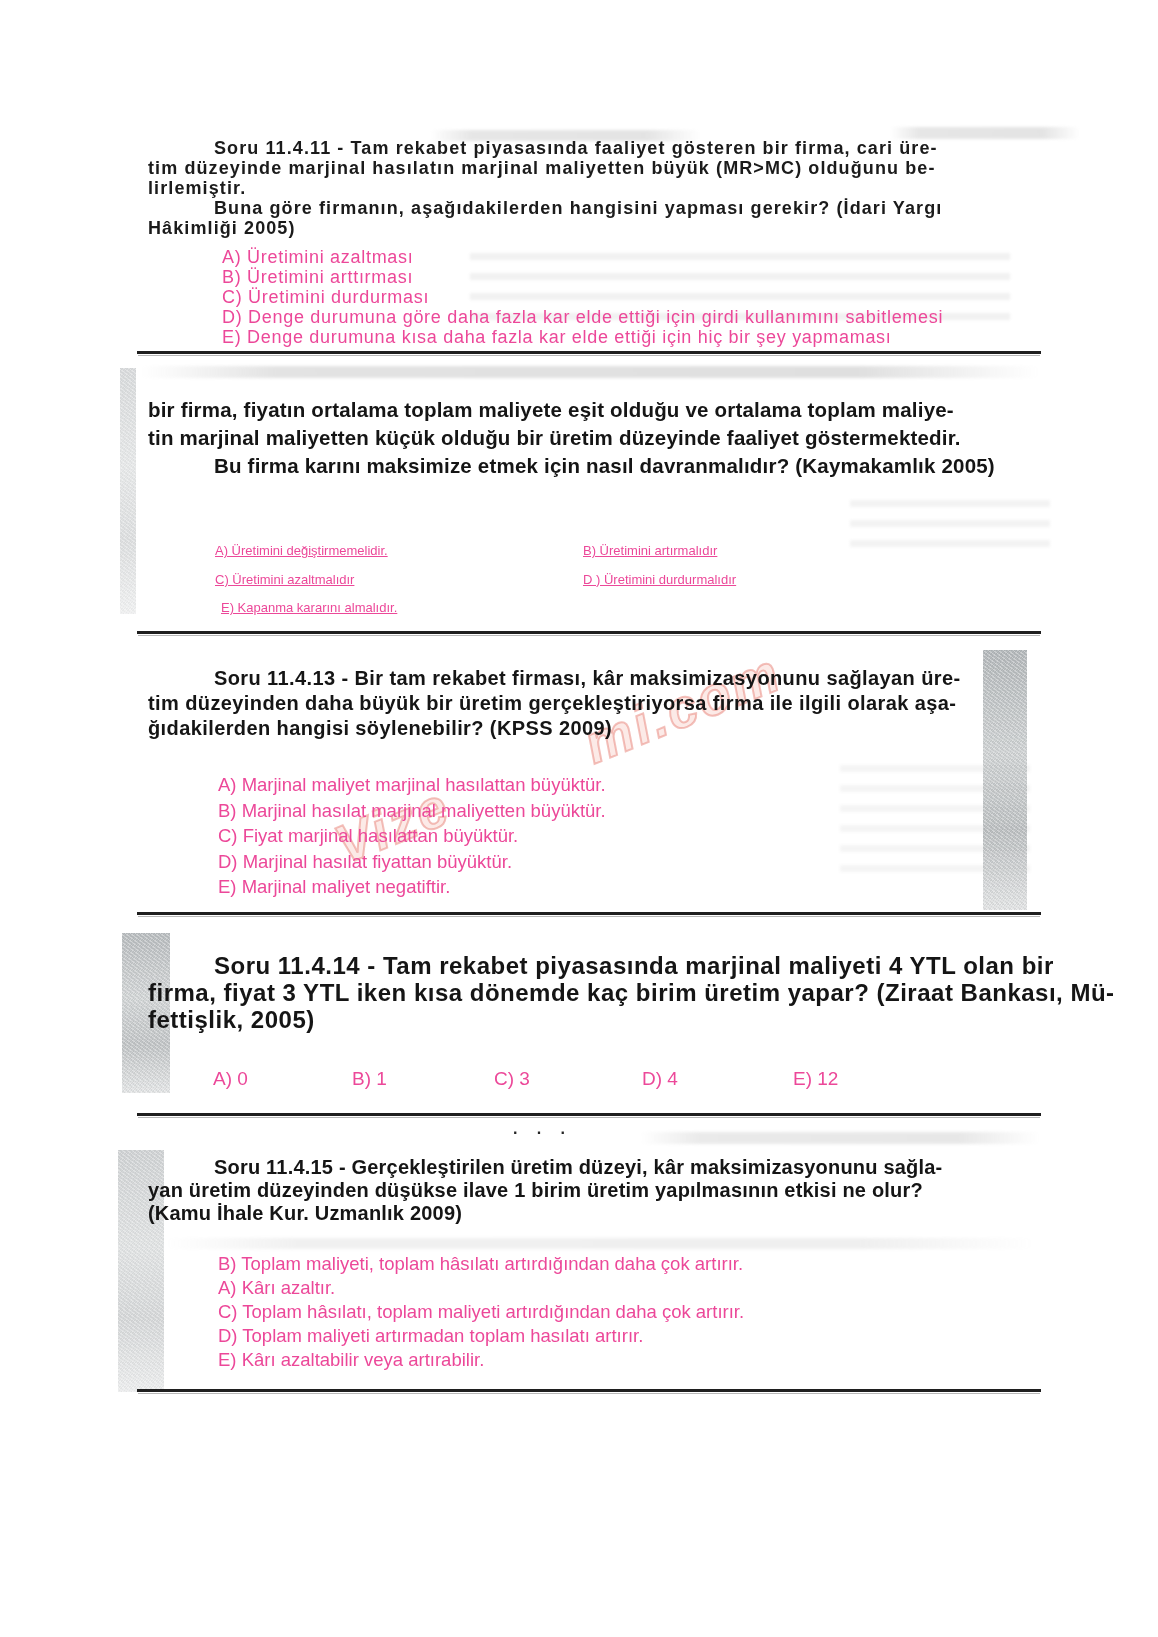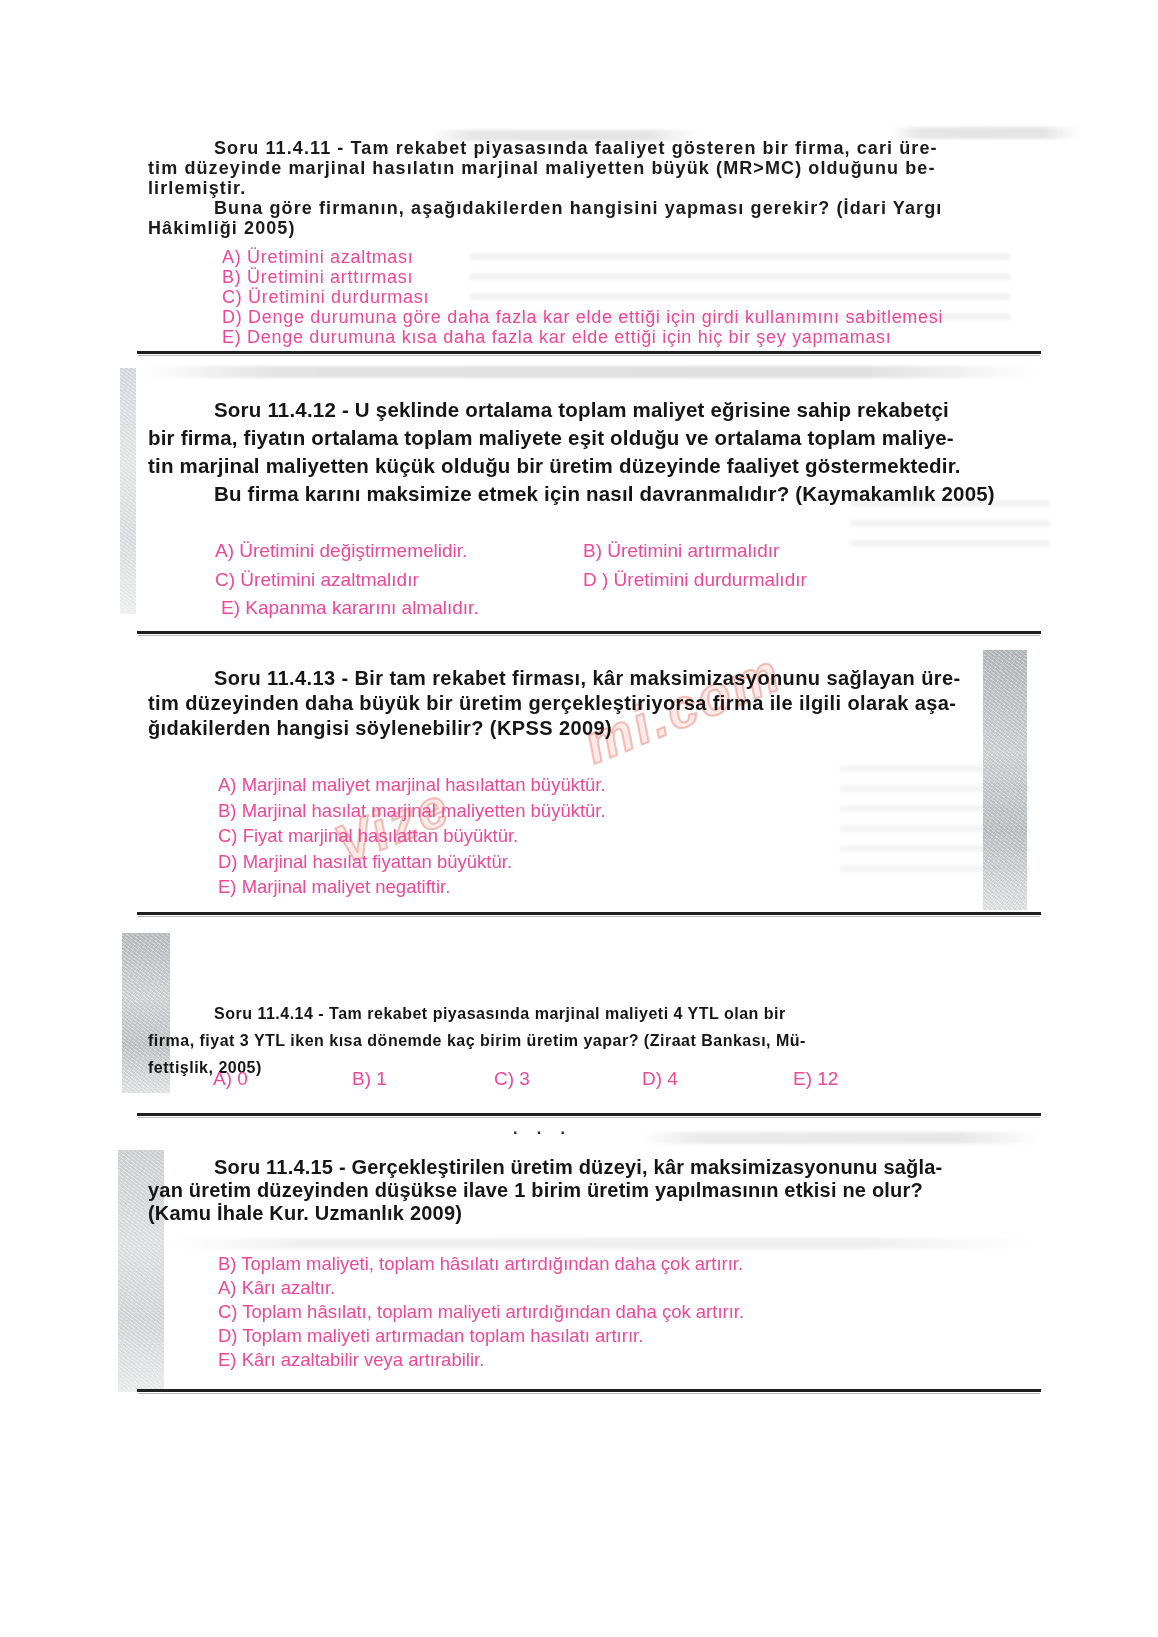--- a/index.html
+++ b/index.html
@@ -12,27 +12,27 @@
     font-family:"Liberation Sans", sans-serif;
     color:#151515;
   }
   
   .stem{position:absolute;left:148px;width:906px;font-weight:700;}
   .stem .ln{white-space:nowrap;}
   .stem .ind{padding-left:66px;}
   .stem-11{top:138px;font-size:18px;line-height:20px;letter-spacing:1.1px;color:#1b1b1b;}
   .stem-12{top:396px;font-size:20.5px;line-height:28px;letter-spacing:.2px;}
   .stem-13{top:666px;font-size:20px;line-height:25px;letter-spacing:.4px;}
-  .stem-14{top:952px;font-size:16px;line-height:27px;letter-spacing:.5px;margin-top:48px;}
+  .stem-14{top:952px;font-size:24px;line-height:27px;letter-spacing:.5px;}
   .stem-15{top:1156px;font-size:20px;line-height:23px;letter-spacing:.2px;}
   
   .opts{position:absolute;font-weight:400;color:#ec4899;}
   .opts .ln{white-space:nowrap;}
   .opts-11{left:222px;top:247px;font-size:18px;line-height:20px;letter-spacing:.7px;}
-  .opts-12{left:215px;top:537px;font-size:19px;line-height:28.5px;display:grid;grid-template-columns:368px auto;column-gap:0;}
+  .opts-12{left:215px;top:537px;font-size:13px;line-height:28.5px;display:grid;grid-template-columns:368px auto;column-gap:0;text-decoration:underline;}
   .opts-13{left:218px;top:772px;font-size:18.5px;line-height:25.5px;}
   .opts-14{left:0;top:1068px;width:1106px;height:26px;font-size:19px;}
   .opts-14 .ln{position:absolute;}
   .opts-15{left:218px;top:1252px;font-size:18.5px;line-height:24px;}
   
   .rule{position:absolute;left:137px;width:904px;height:3px;background:#1f1f1f;box-shadow:0 3px 0 -1px #b8b8b8;}
   
   .dots{position:absolute;left:498px;top:1124px;width:90px;text-align:center;
         font-size:16px;font-weight:700;letter-spacing:7px;color:#242424;}
   
@@ -105,21 +105,20 @@
     <div class="ln">A) Üretimini azaltması</div>
     <div class="ln">B) Üretimini arttırması</div>
     <div class="ln">C) Üretimini durdurması</div>
     <div class="ln">D) Denge durumuna göre daha fazla kar elde ettiği için girdi kullanımını sabitlemesi</div>
     <div class="ln">E) Denge durumuna kısa daha fazla kar elde ettiği için hiç bir şey yapmaması</div>
   </div>
 
   <div class="rule" style="top:351px;"></div>
 
   <div class="stem stem-12">
-    <div class="ln ind">Soru 11.4.12 - U şeklinde ortalama toplam maliyet eğrisine sahip rekabetçi</div>
     <div class="ln">bir firma, fiyatın ortalama toplam maliyete eşit olduğu ve ortalama toplam maliye-</div>
     <div class="ln">tin marjinal maliyetten küçük olduğu bir üretim düzeyinde faaliyet göstermektedir.</div>
     <div class="ln ind">Bu firma karını maksimize etmek için nasıl davranmalıdır? (Kaymakamlık 2005)</div>
   </div>
   <div class="opts opts-12">
     <div class="ln">A) Üretimini değiştirmemelidir.</div>
     <div class="ln">B) Üretimini artırmalıdır</div>
     <div class="ln">C) Üretimini azaltmalıdır</div>
     <div class="ln">D ) Üretimini durdurmalıdır</div>
     <div class="ln" style="padding-left:6px;">E) Kapanma kararını almalıdır.</div>

